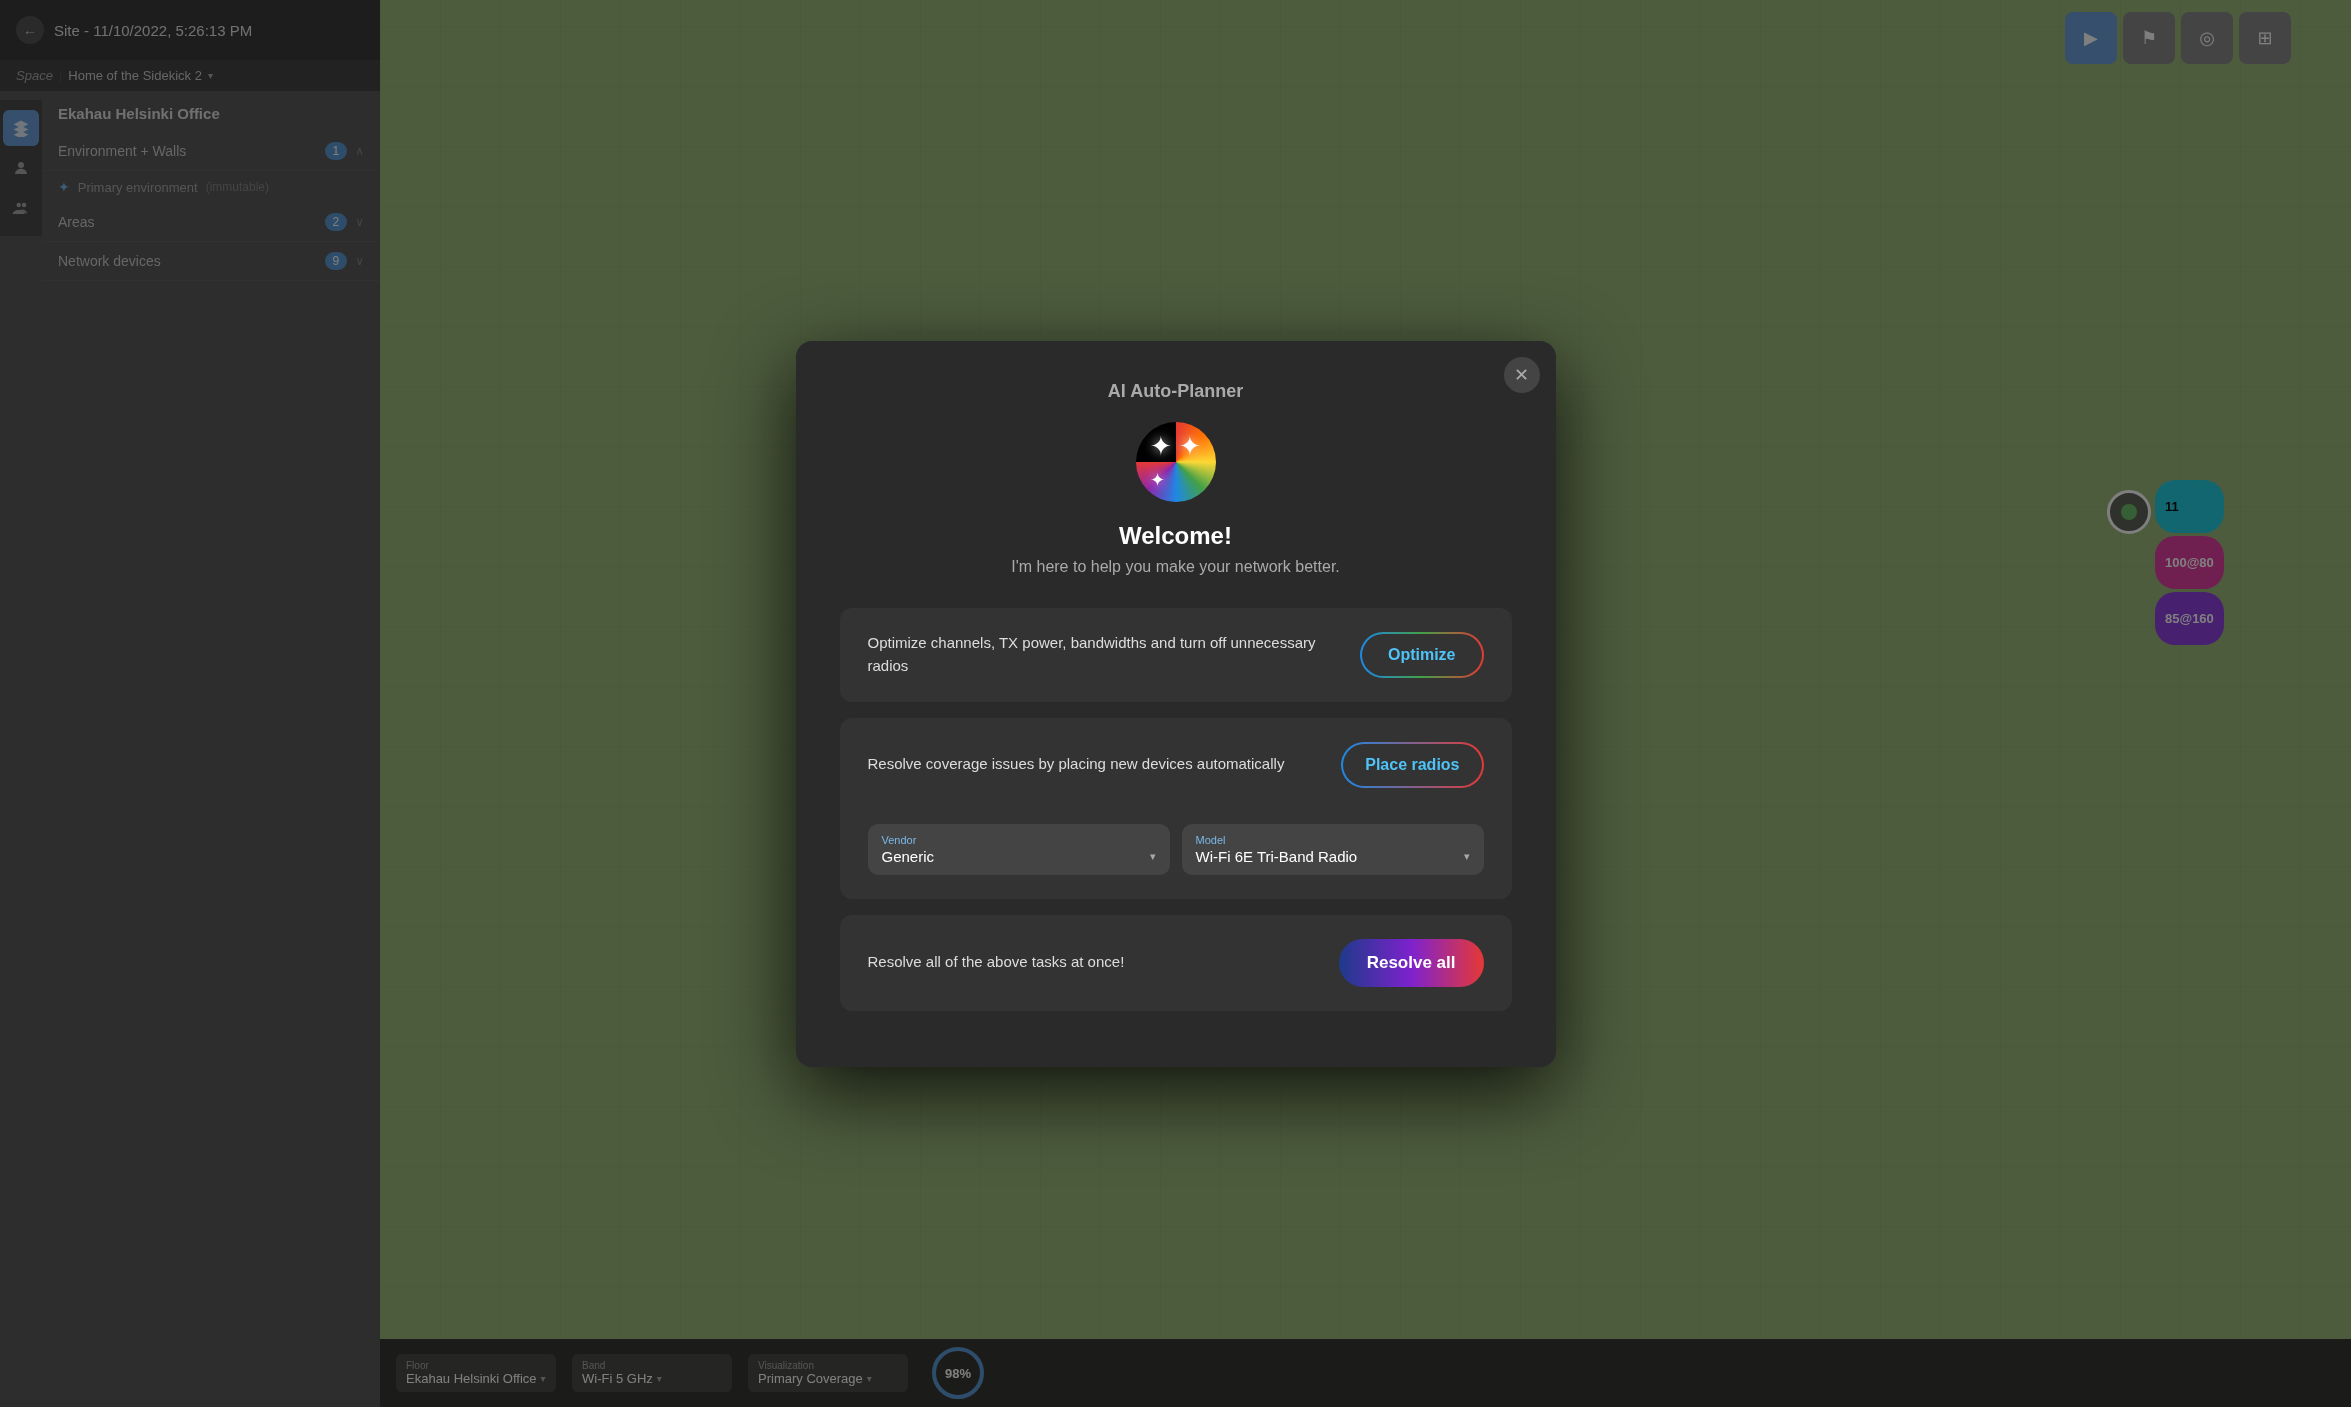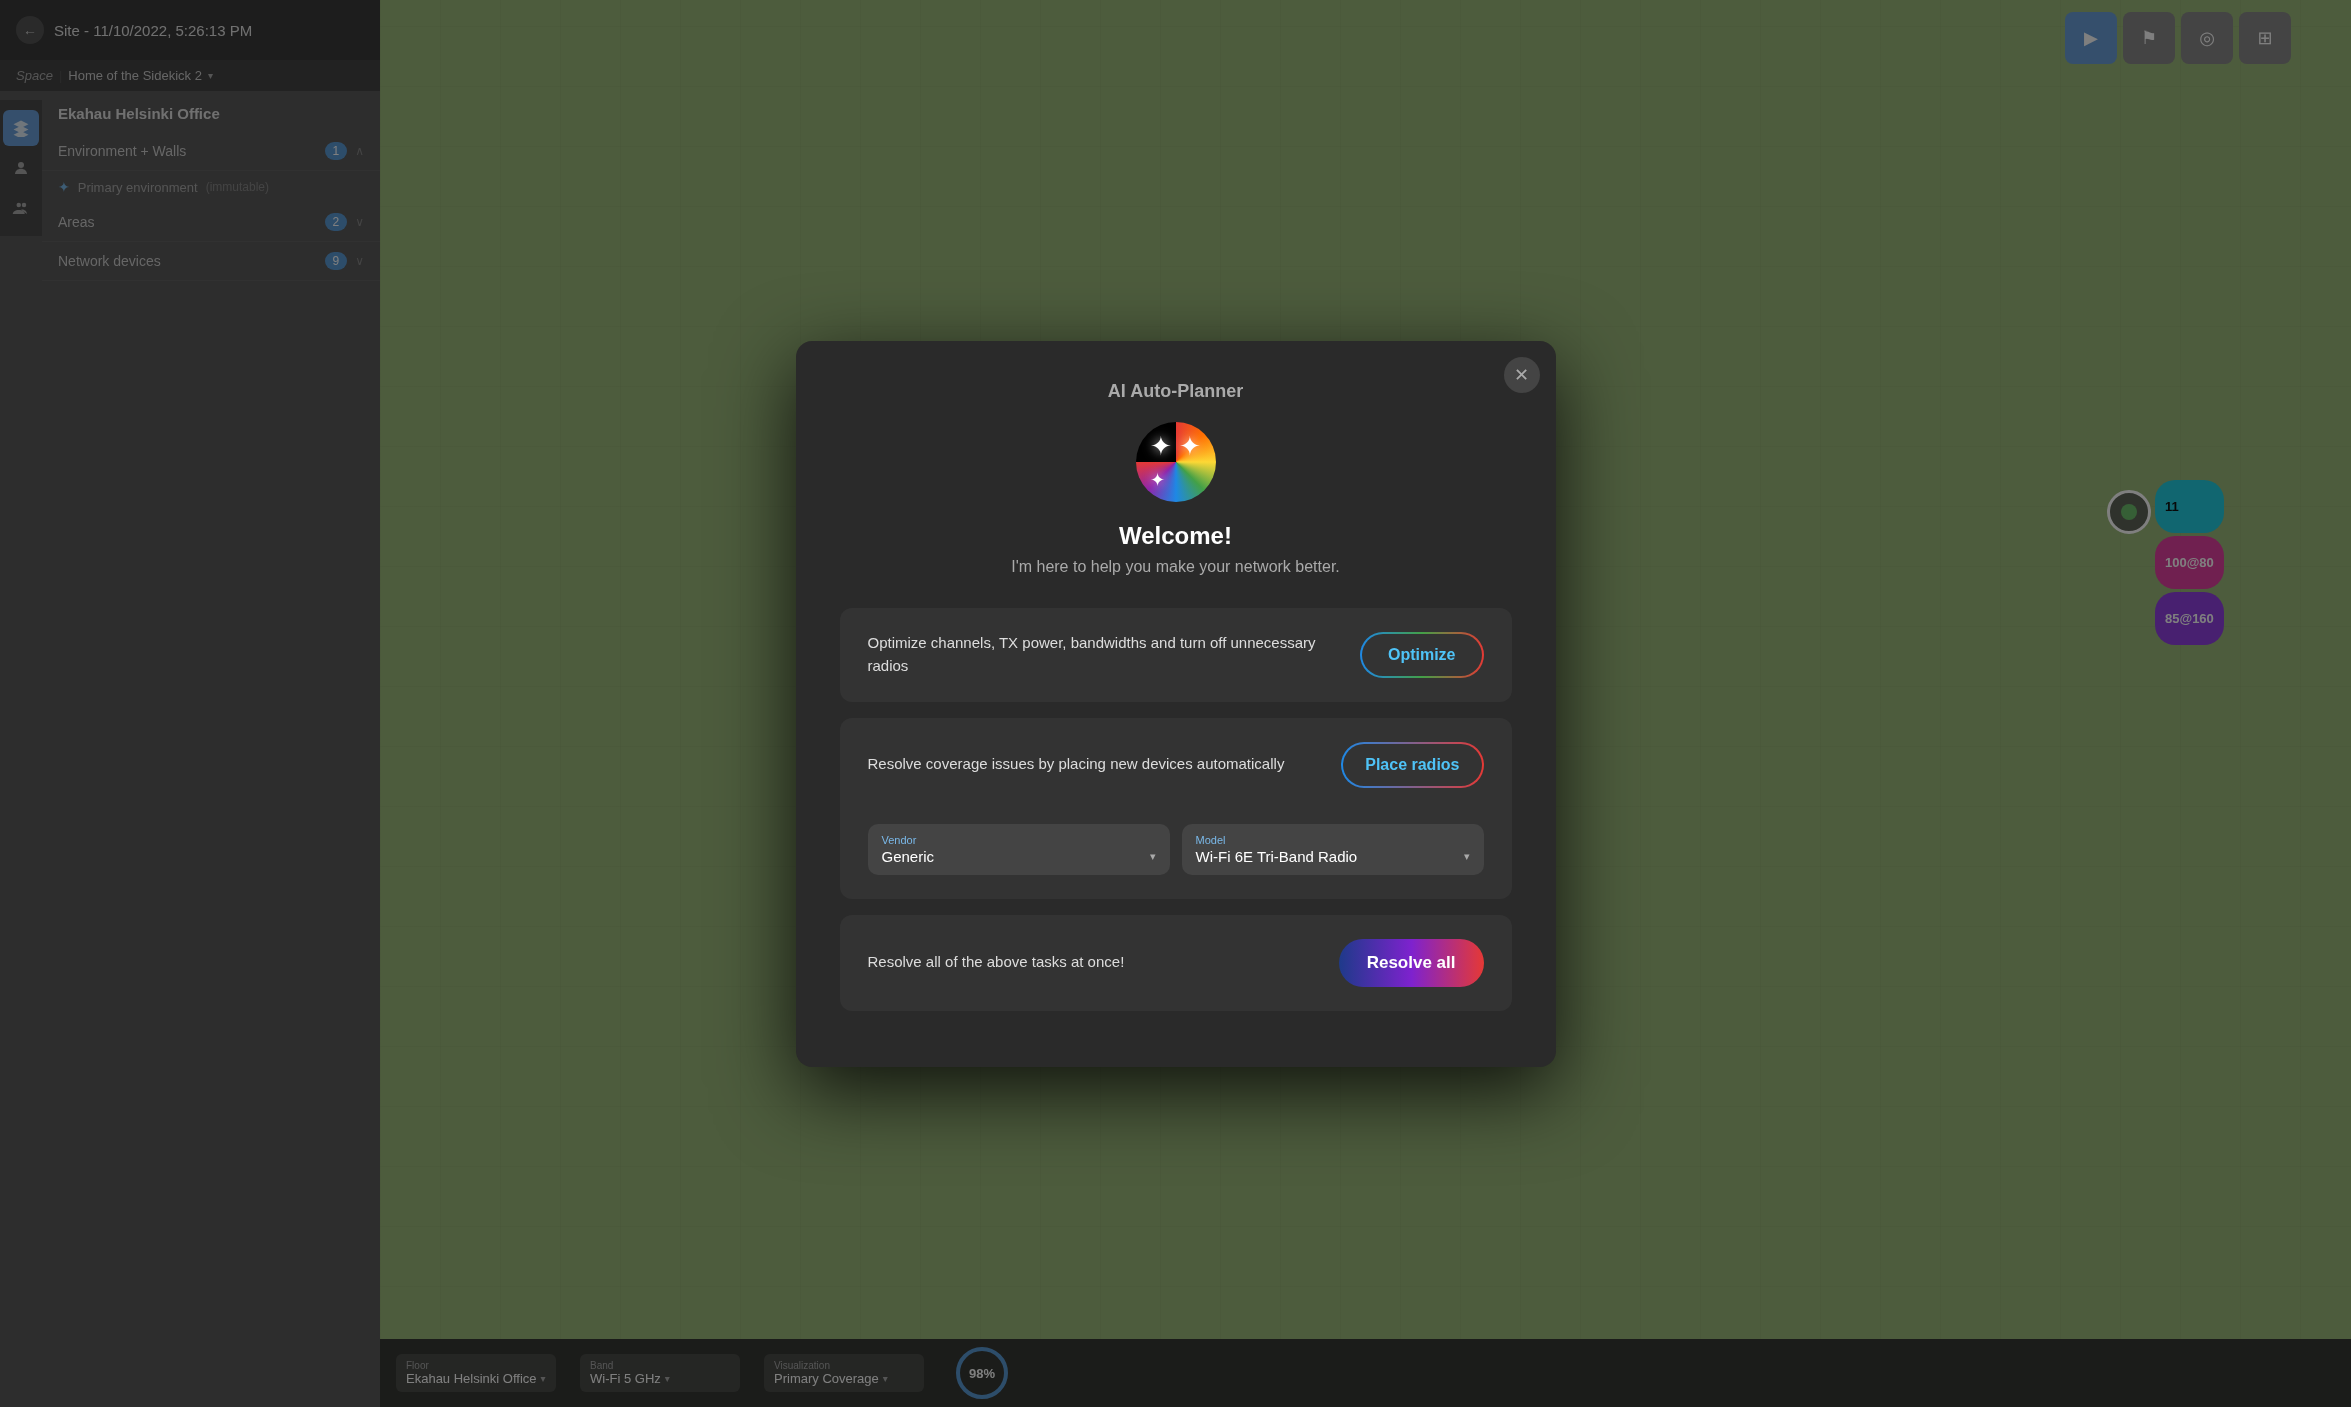--- a/index.html
+++ b/index.html
@@ -225,21 +225,21 @@
 
     
     .bottom-bar {
       position: absolute;
       bottom: 0; left: 380px; right: 0;
       height: 68px;
       background: rgba(50,50,50,0.95);
       display: flex;
       align-items: center;
       padding: 0 16px;
-      gap: 24px;
+      gap: 16px;
       z-index: 20;
     }
     .bottom-select {
       display: flex;
       flex-direction: column;
       background: rgba(255,255,255,0.1);
       border-radius: 6px;
       padding: 6px 10px;
       min-width: 160px;
       cursor: pointer;

